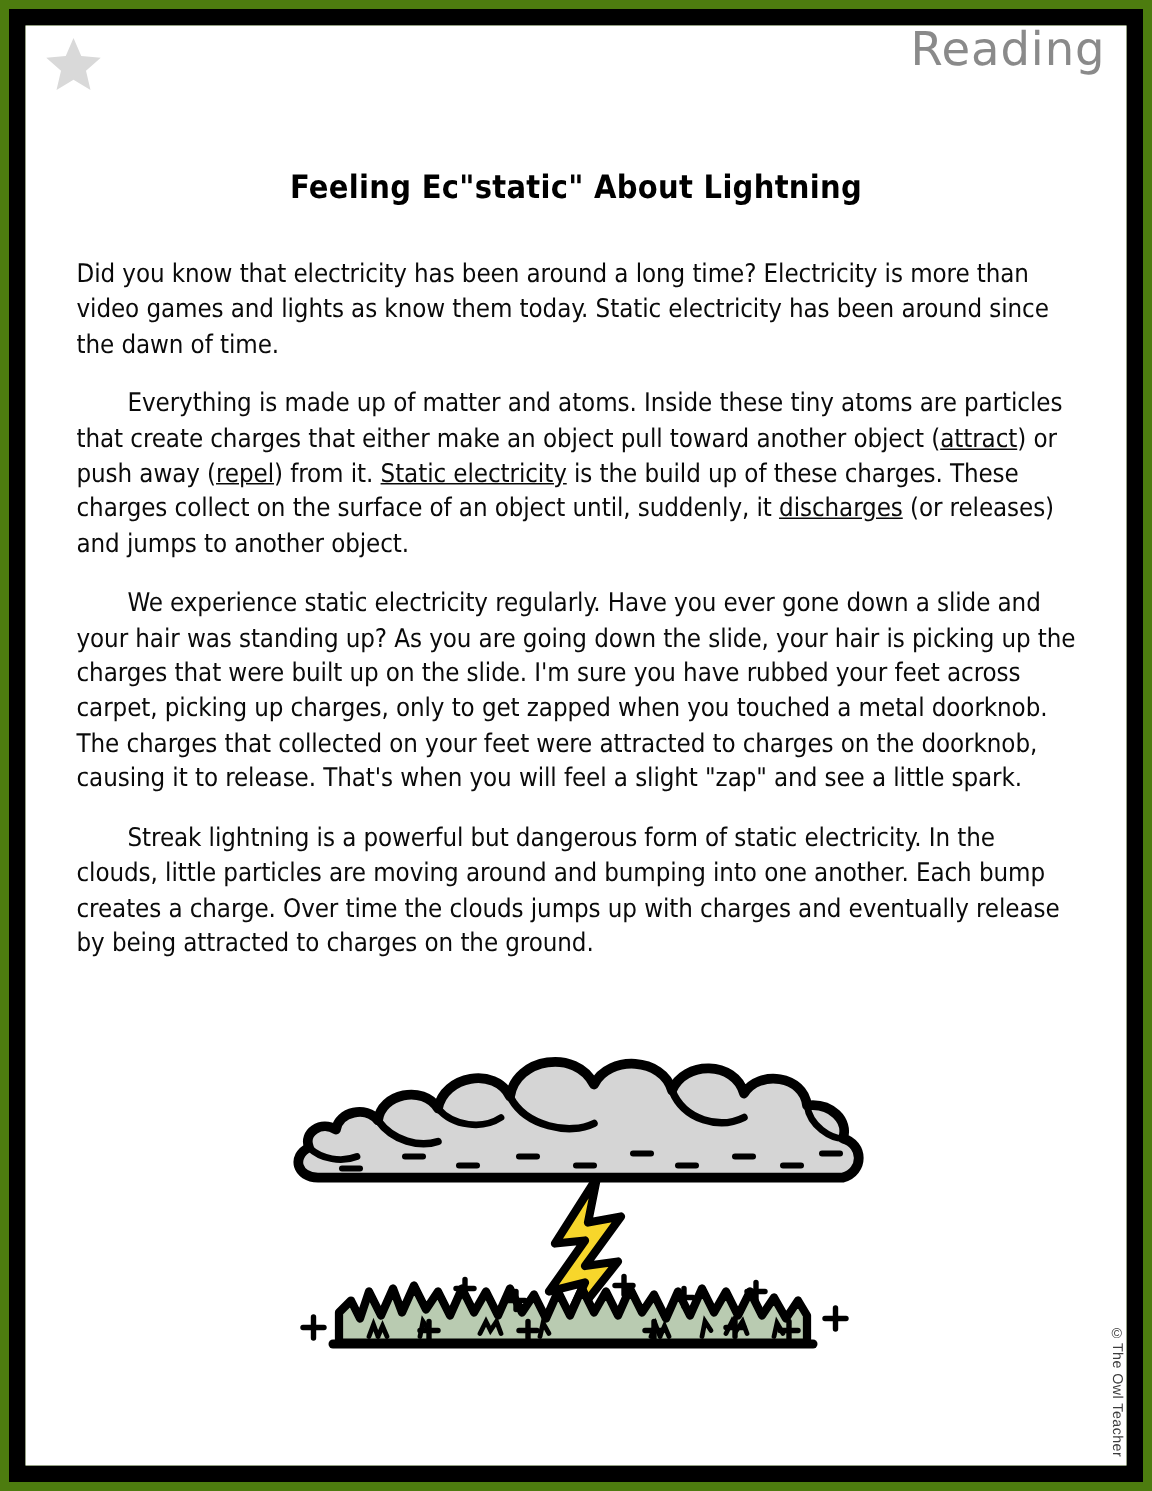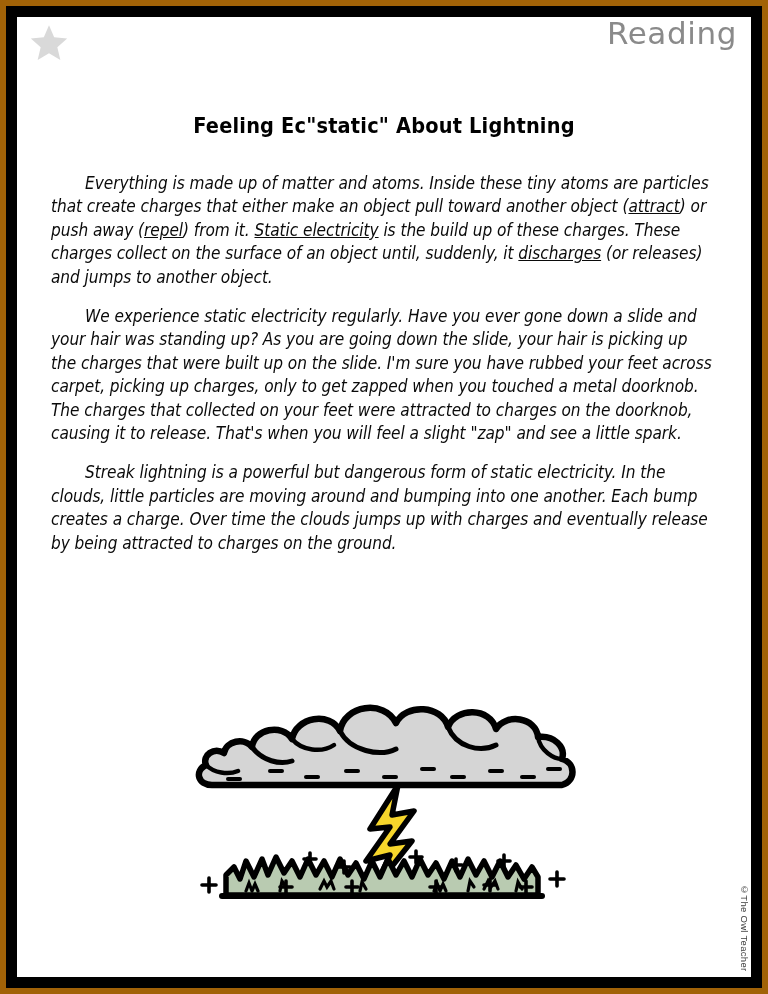--- a/index.html
+++ b/index.html
@@ -9,21 +9,21 @@
     background: #ffffff;
   }
   body {
     font-family: "DejaVu Sans", sans-serif;
   }
 
   .page {
     position: relative;
     width: 768px;
     height: 994px;
-    background: #a16207;
+    background: #4d7c0f;
     box-sizing: border-box;
     overflow: hidden;
   }
 
   
   .page-frame {
     position: absolute;
     left: 6px;
     top: 6px;
     right: 6px;
@@ -91,21 +91,21 @@
     left: 34px;
     top: 155px;
     width: 666px;
     font-family: "DejaVu Sans Condensed", "Liberation Sans Narrow", "Liberation Sans", sans-serif;
     font-size: 17.1px;
     line-height: 23.4px;
     color: #0a0a0a;
     letter-spacing: -0.05px;
   }
   .para { margin: 0 0 16px 0; text-align: left; }
-  .para.indent { text-indent: 34px; font-style: italic; }
+  .para.indent { text-indent: 34px; }
   .para u { text-decoration: underline; text-underline-offset: 1px; }
 
   
   .illustration {
     position: absolute;
     left: 0;
     top: 672px;
     width: 100%;
     height: 230px;
   }
@@ -139,20 +139,21 @@
         <svg viewBox="0 0 24 24" aria-hidden="true">
           <polygon fill="currentColor" points="12,1.4 15.1,8.6 22.9,9.3 17,14.5 18.8,22.2 12,18.1 5.2,22.2 7,14.5 1.1,9.3 8.9,8.6"></polygon>
         </svg>
       </span>
       <span class="header-label">Reading</span>
     </div>
 
     <h1 class="doc-title">Feeling Ec"static" About Lightning</h1>
 
     <div class="body-text" id="body-text">
+        <p class="para">Did you know that electricity has been around a long time? Electricity is more than video games and lights as know them today. Static electricity has been around since the dawn of time.</p>
         <p class="para indent">Everything is made up of matter and atoms. Inside these tiny atoms are particles that create charges that either make an object pull toward another object (<u>attract</u>) or push away (<u>repel</u>) from it. <u>Static electricity</u> is the build up of these charges. These charges collect on the surface of an object until, suddenly, it <u>discharges</u> (or releases) and jumps to another object.</p>
         <p class="para indent">We experience static electricity regularly. Have you ever gone down a slide and your hair was standing up? As you are going down the slide, your hair is picking up the charges that were built up on the slide. I'm sure you have rubbed your feet across carpet, picking up charges, only to get zapped when you touched a metal doorknob. The charges that collected on your feet were attracted to charges on the doorknob, causing it to release. That's when you will feel a slight "zap" and see a little spark.</p>
         <p class="para indent">Streak lightning is a powerful but dangerous form of static electricity. In the clouds, little particles are moving around and bumping into one another. Each bump creates a charge. Over time the clouds jumps up with charges and eventually release by being attracted to charges on the ground.</p>
       </div>
 
     <div class="illustration">
       <svg width="400" height="225" viewBox="0 0 400 225" aria-hidden="true">
 
         <g>
           <path d="

